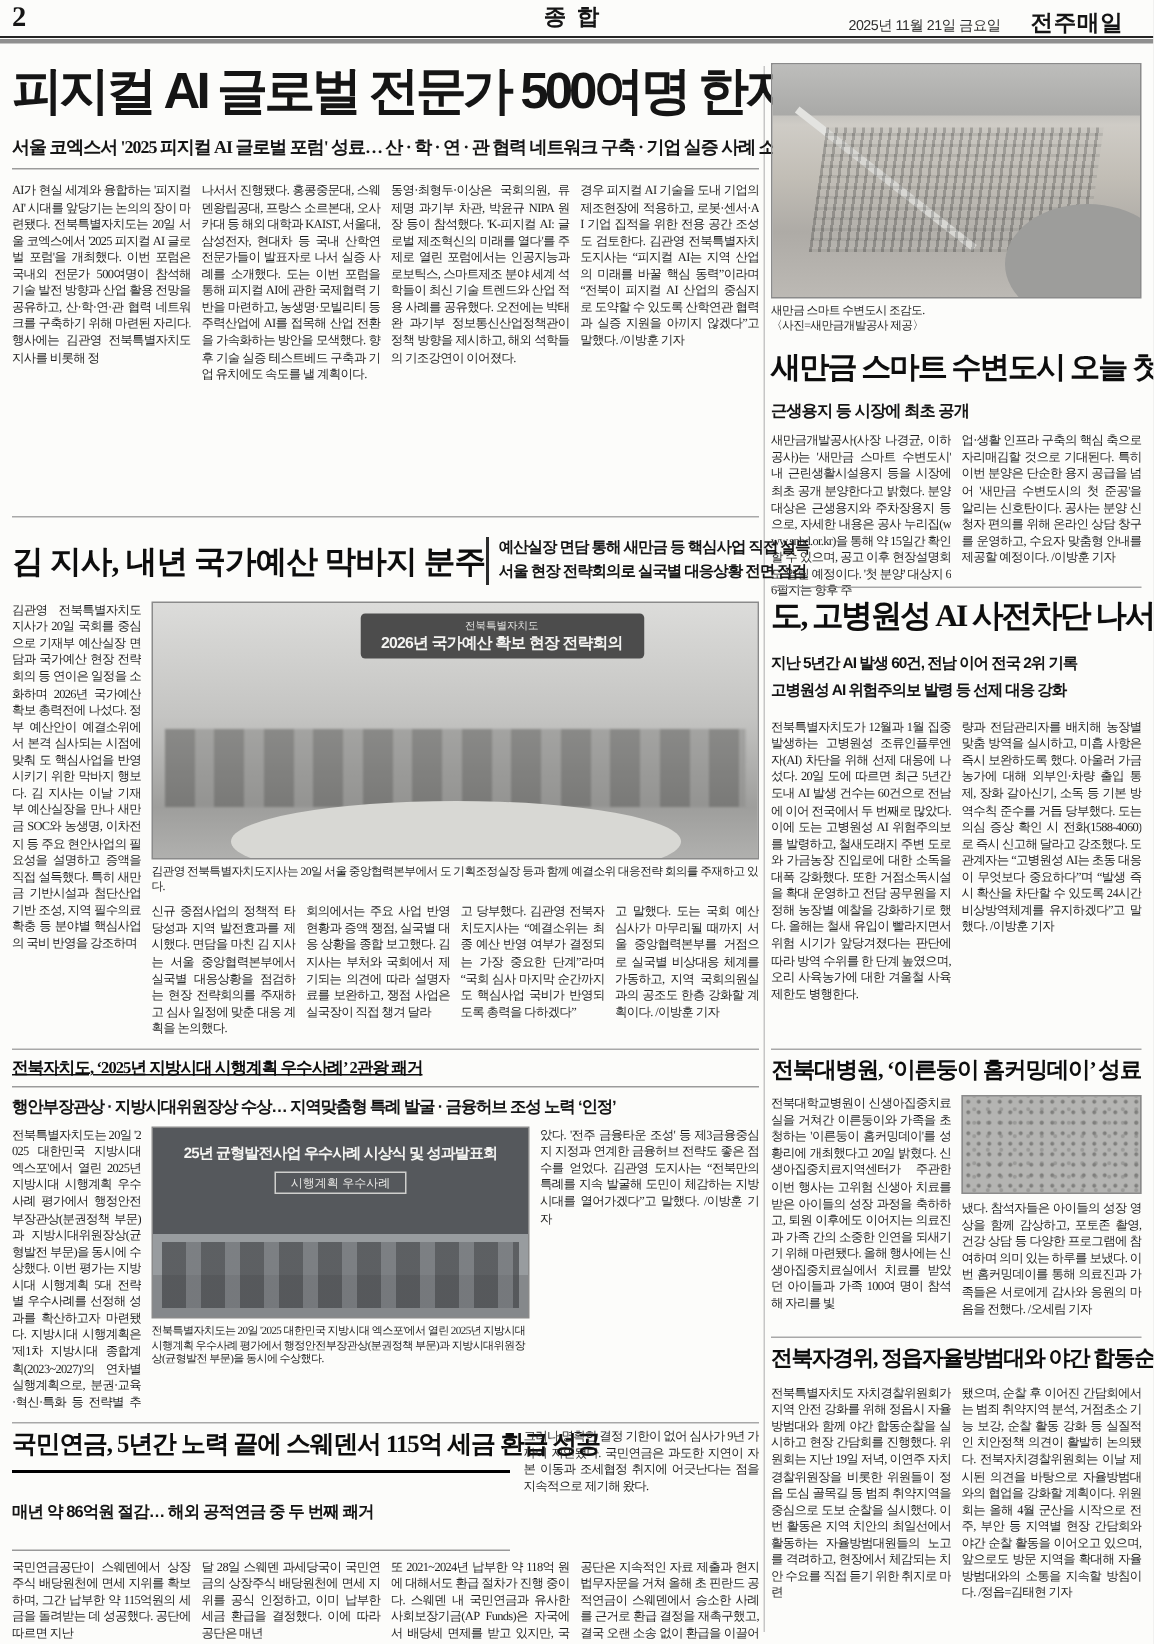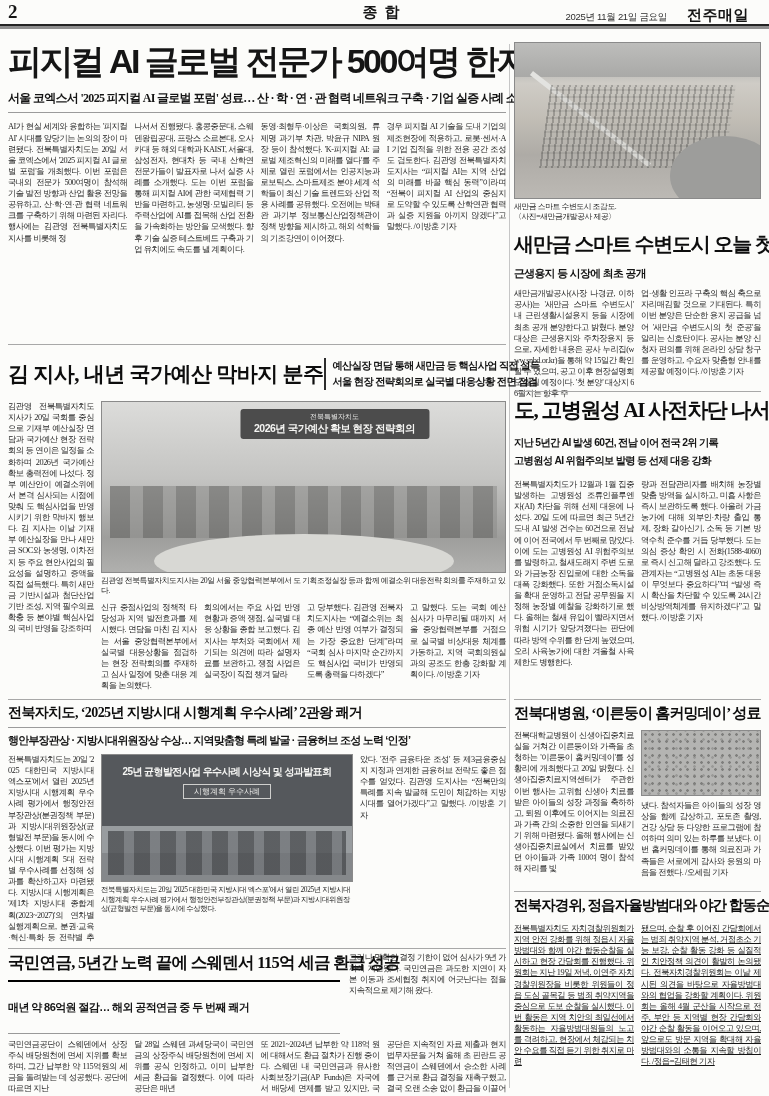--- a/index.html
+++ b/index.html
@@ -68,21 +68,21 @@
   #sec-budget .cols{margin-top:6px;height:100px;}
 
   
   #sec-flu{left:514px;top:396px;width:247px;height:298px;}
   #sec-flu .hl{font-size:21px;text-align:center;letter-spacing:-1.4px;}
   #sec-flu .subs{margin-top:10px;font:bold 10.3px/1.75 "Liberation Sans",sans-serif;letter-spacing:-0.7px;}
   #sec-flu .cols{margin-top:9px;height:214px;}
 
   
   #sec-award{left:8px;top:704px;width:498px;height:242px;}
-  #sec-award .hl{font-size:14px;letter-spacing:-0.6px;}
+  #sec-award .hl{font-size:11px;letter-spacing:-0.6px;text-decoration:underline;}
   #sec-award .rule{margin-top:5px;height:1px;background:#9b9b9b;}
   #sec-award .subhead{margin-top:5px;font:bold 11px "Liberation Sans",sans-serif;letter-spacing:-0.8px;white-space:nowrap;}
   #sec-award .bodyrow{display:flex;gap:7px;margin-top:6px;}
   #sec-award .lead{width:86px;flex:none;height:188px;}
   #sec-award .mid{width:252px;flex:none;}
   #photo-award{height:128px;background:linear-gradient(180deg,#55585c 0 56%,#989c9f 56% 78%,#85888b 78% 100%);}
   #photo-award .abanner{position:absolute;top:10px;left:0;right:0;text-align:center;color:#f5f5f3;}
   #photo-award .a1{font:bold 10px "Liberation Sans",sans-serif;letter-spacing:-0.6px;white-space:nowrap;}
   #photo-award .a2{display:inline-block;margin-top:5px;padding:1px 10px;border:1px solid #cfcfcd;font:8px "Liberation Sans",sans-serif;color:#e8e8e6;}
   #photo-award .apeople{position:absolute;bottom:6px;left:6px;right:6px;height:44px;opacity:.65;
@@ -96,21 +96,21 @@
   #sec-hosp .hl{font-size:15px;text-align:center;letter-spacing:-0.8px;}
   #sec-hosp .bodyrow{display:flex;gap:7px;margin-top:7px;height:152px;}
   #sec-hosp .c1{flex:1;}
   #sec-hosp .c2{flex:1;display:flex;flex-direction:column;gap:4px;}
   #photo-hosp{height:66px;background:#b4b4b2;background-image:radial-gradient(#7f7f7d 1px,transparent 1.6px),radial-gradient(#9a9a98 1px,transparent 1.6px);background-size:7px 7px,9px 9px;background-position:0 0,3px 4px;}
   #sec-hosp .c2 .col{flex:1;}
 
   
   #sec-patrol{left:514px;top:896px;width:247px;height:194px;}
   #sec-patrol .hl{font-size:14.5px;text-align:center;letter-spacing:-0.9px;}
-  #sec-patrol .cols{margin-top:8px;height:164px;text-decoration:underline;}
+  #sec-patrol .cols{margin-top:8px;height:164px;}
 
   
   #sec-pension{left:8px;top:952px;width:498px;height:138px;}
   #sec-pension .toprow{display:flex;gap:9px;}
   #sec-pension .left{width:332px;flex:none;}
   #sec-pension .hl{font-size:16.5px;letter-spacing:-0.7px;}
   #sec-pension .subhead{margin-top:6px;border-top:2px solid #000000;border-bottom:1px solid #999;padding:18px 0;
       font:bold 11px "Liberation Sans",sans-serif;letter-spacing:-0.6px;white-space:nowrap;}
   #sec-pension .side{flex:1;height:52px;}
   #sec-pension .cols{margin-top:5px;height:76px;}

